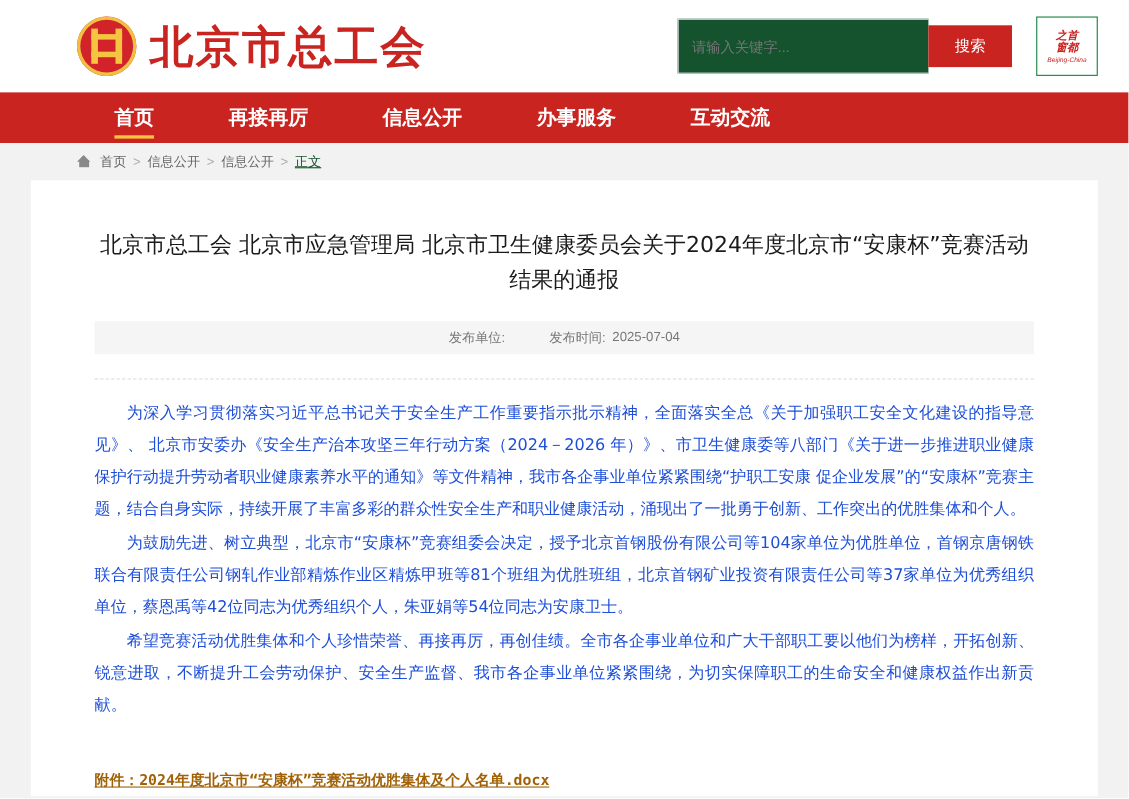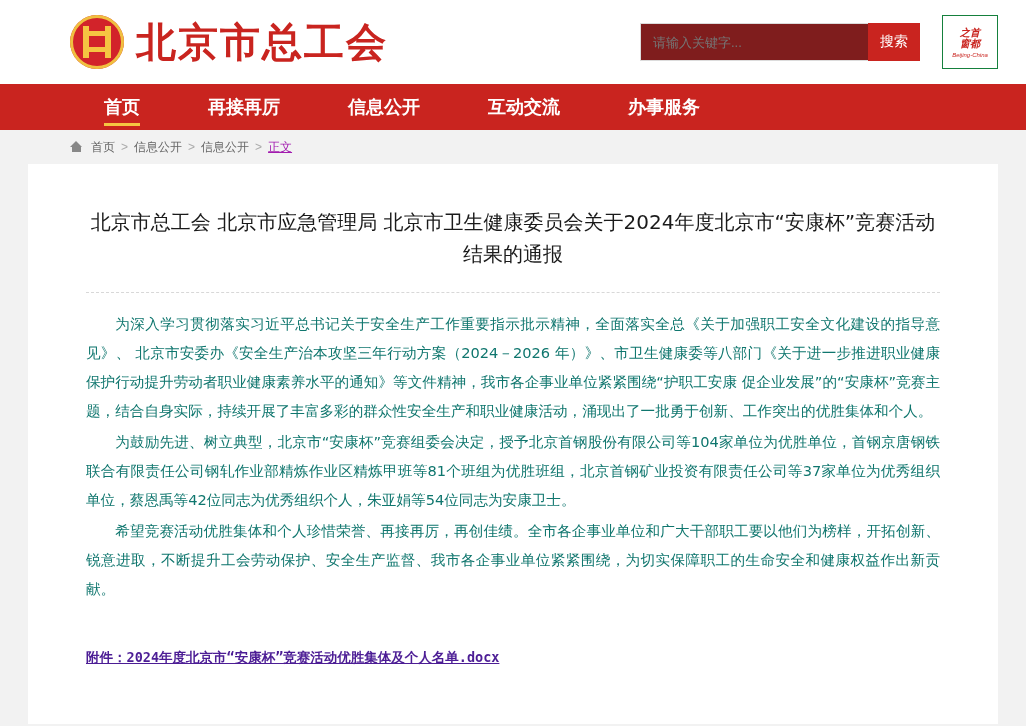--- a/index.html
+++ b/index.html
@@ -66,33 +66,33 @@
     white-space: nowrap;
   }
   .header-spacer { flex: 1; }
   .search-box {
     display: flex;
     align-items: center;
     height: 38px;
   }
   .search-input {
     width: 228px;
-    height: 38px;
+    height: 50px;
     border: 1px solid #dcdcdc;
     border-right: none;
     box-sizing: border-box;
     padding: 0 12px;
     font-size: 13px;
     color: #999;
     font-family: "Liberation Sans", sans-serif;
     outline: none;
-    background: #7f1d1d;
+    background: #14532d;
   }
   .search-btn {
-    width: 52px;
+    width: 76px;
     height: 38px;
     background: #c9241f;
     color: #fff;
     border: none;
     font-size: 14px;
     cursor: pointer;
     font-family: "Liberation Sans", sans-serif;
   }
   .capital-badge {
     margin-left: 22px;
@@ -183,21 +183,21 @@
   }
   .home-icon::after {
     content: "";
     position: absolute;
     left: 2px; top: 5px;
     width: 9px; height: 6px;
     background: #888;
   }
   .bc-sep { color: #aaa; }
   .bc-link { color: #666; cursor: pointer; }
-  .bc-link.cur { color: #a21caf; text-decoration: underline; }
+  .bc-link.cur { color: #14532d; text-decoration: underline; }
 
   
   .content {
     background: #fff;
     margin: 0 28px;
     min-height: 560px;
     padding: 30px 58px 0 58px;
     box-sizing: border-box;
     width: 970px;
   }
@@ -223,31 +223,31 @@
   .meta-item { display: flex; gap: 6px; }
   .meta-label { color: #777; }
   .meta-value { color: #777; }
   .divider {
     border-top: 1px dashed #d8d8d8;
     margin: 22px 0 16px 0;
   }
   .body-text p {
     font-size: 14.6px;
     line-height: 29px;
-    color: #0f766e;
+    color: #1d4ed8;
     margin: 0 0 2px 0;
     text-indent: 2em;
     text-align: justify;
     font-family: "DejaVu Sans", sans-serif;
   }
   .attachment {
     margin-top: 46px;
     font-size: 13.5px;
     font-weight: bold;
-    color: #4c1d95;
+    color: #a16207;
     text-decoration: underline;
     cursor: pointer;
     font-family: "DejaVu Sans Mono", monospace;
   }
 </style>
 </head>
 <body>
 
 <div class="page">
 
@@ -264,38 +264,48 @@
     <div class="capital-badge">
       <span class="cb-top">之首<br>窗都</span>
       <span class="cb-bottom">Beijing-China</span>
     </div>
   </div>
 
   <div class="nav">
     <div class="nav-item active">首页</div>
     <div class="nav-item">再接再厉</div>
     <div class="nav-item">信息公开</div>
+    <div class="nav-item">办事服务</div>
     <div class="nav-item">互动交流</div>
-    <div class="nav-item">办事服务</div>
   </div>
 
   <div class="breadcrumb">
     <span class="home-icon"></span>
     <span class="bc-link">首页</span>
     <span class="bc-sep">&gt;</span>
     <span class="bc-link">信息公开</span>
     <span class="bc-sep">&gt;</span>
     <span class="bc-link">信息公开</span>
     <span class="bc-sep">&gt;</span>
     <span class="bc-link cur">正文</span>
   </div>
 
   <div class="content">
     <div class="doc-title">北京市总工会 北京市应急管理局 北京市卫生健康委员会关于2024年度北京市“安康杯”竞赛活动结果的通报</div>
 
+    <div class="meta-bar">
+      <span class="meta-item">
+        <span class="meta-label">发布单位:</span>
+        <span class="meta-value"></span>
+      </span>
+      <span class="meta-item">
+        <span class="meta-label">发布时间:</span>
+        <span class="meta-value">2025-07-04</span>
+      </span>
+    </div>
 
     <div class="divider"></div>
 
     <div class="body-text">
       <p>为深入学习贯彻落实习近平总书记关于安全生产工作重要指示批示精神，全面落实全总《关于加强职工安全文化建设的指导意见》、 北京市安委办《安全生产治本攻坚三年行动方案（2024－2026 年）》、市卫生健康委等八部门《关于进一步推进职业健康保护行动提升劳动者职业健康素养水平的通知》等文件精神，我市各企事业单位紧紧围绕“护职工安康 促企业发展”的“安康杯”竞赛主题，结合自身实际，持续开展了丰富多彩的群众性安全生产和职业健康活动，涌现出了一批勇于创新、工作突出的优胜集体和个人。</p>
       <p>为鼓励先进、树立典型，北京市“安康杯”竞赛组委会决定，授予北京首钢股份有限公司等104家单位为优胜单位，首钢京唐钢铁联合有限责任公司钢轧作业部精炼作业区精炼甲班等81个班组为优胜班组，北京首钢矿业投资有限责任公司等37家单位为优秀组织单位，蔡恩禹等42位同志为优秀组织个人，朱亚娟等54位同志为安康卫士。</p>
       <p>希望竞赛活动优胜集体和个人珍惜荣誉、再接再厉，再创佳绩。全市各企事业单位和广大干部职工要以他们为榜样，开拓创新、锐意进取，不断提升工会劳动保护、安全生产监督、我市各企事业单位紧紧围绕，为切实保障职工的生命安全和健康权益作出新贡献。</p>
     </div>
 
     <div class="attachment">附件：2024年度北京市“安康杯”竞赛活动优胜集体及个人名单.docx</div>

